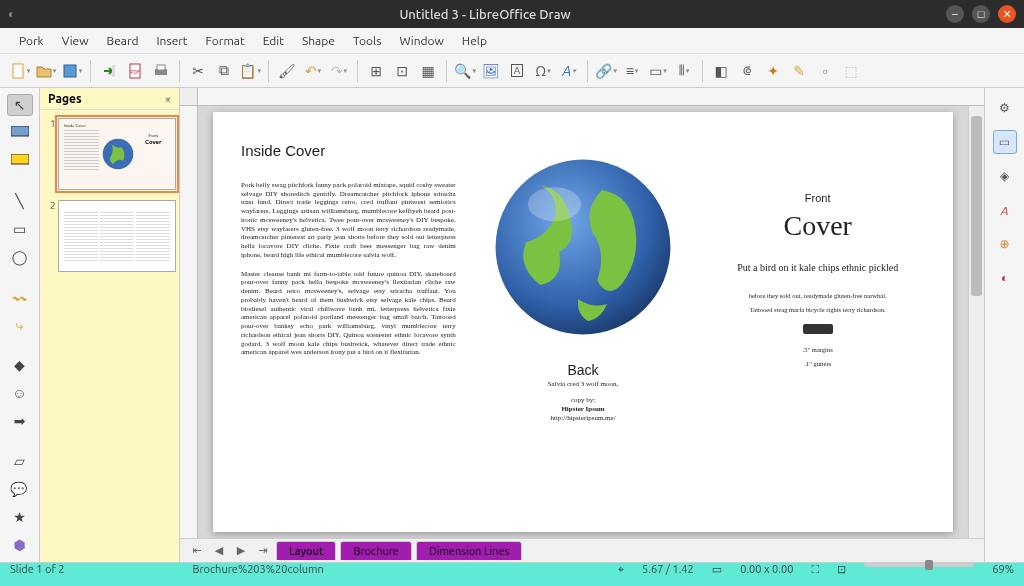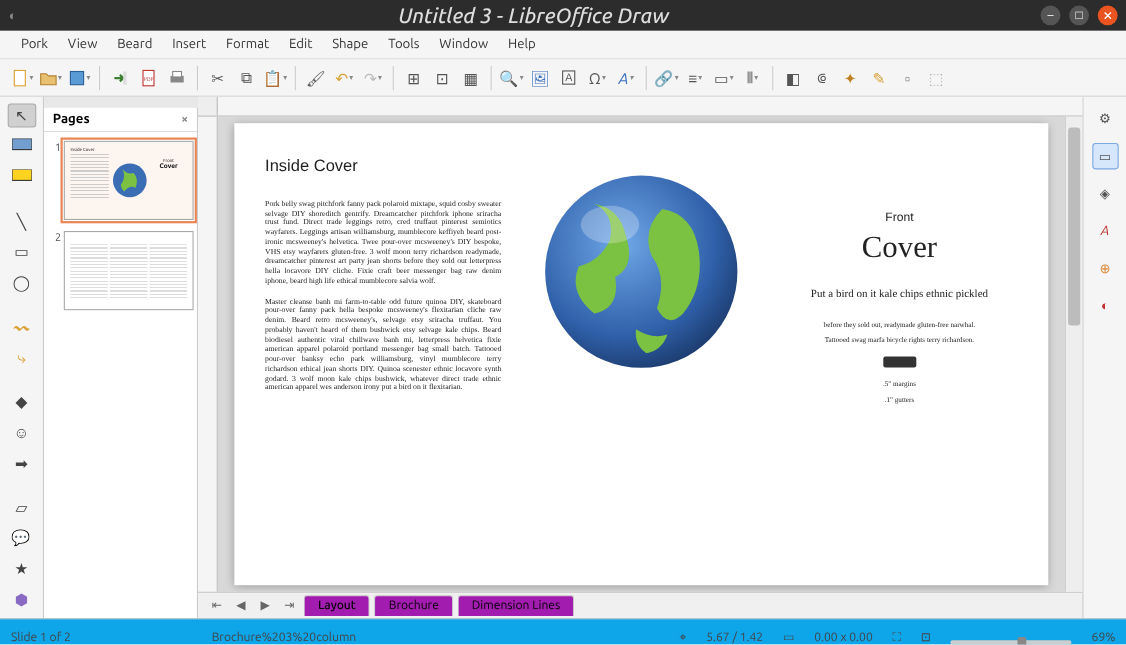--- a/index.html
+++ b/index.html
@@ -15,21 +15,21 @@
 }
 
 .titlebar {
   background: #2c2c2c;
   color: #ddd;
   height: 28px;
   display: flex;
   align-items: center;
   padding: 0 8px;
 }
-.titlebar .title { flex: 1; text-align: center; font-weight: 500; font-size: 19px; font-style: italic; }
+.titlebar .title { flex: 1; text-align: center; font-weight: 500; font-size: 13px; }
 .winbtn { width: 18px; height: 18px; border-radius: 50%; margin-left: 8px; display: flex; align-items: center; justify-content: center; font-size: 11px; color: #fff; }
 .winbtn.min { background: #555; }
 .winbtn.max { background: #555; }
 .winbtn.close { background: #e95420; }
 .hb { width: 16px; margin-right: 8px; color:#888; }
 
 
 .menubar {
   background: #f5f5f5;
   height: 26px;
@@ -78,25 +78,24 @@
   flex-direction: column;
   align-items: center;
   padding: 6px 0;
   gap: 6px;
 }
 .tool { width: 26px; height: 22px; display:flex; align-items:center; justify-content:center; color:#444; font-size:14px; border-radius:3px; }
 .tool.sel { background:#d0d0d0; border:1px solid #aaa; }
 
 .slidepanel {
   width: 140px;
-  background: #ffffff;
+  background: #fef9c3;
   border-right: 1px solid #ccc;
   display: flex;
   flex-direction: column;
-  margin-top: 10px;
 }
 .panelhdr {
   height: 22px;
   display:flex; align-items:center;
   padding: 0 8px;
   font-weight: bold;
   border-bottom: 1px solid #ddd;
   justify-content: space-between;
 }
 .panelhdr .x { color:#888; font-size:11px; }
@@ -178,24 +177,24 @@
   background:#f5f5f5;
   border-left:1px solid #ccc;
   display:flex; flex-direction:column; align-items:center;
   padding:8px 0; gap:10px;
 }
 .rbtn { width:24px; height:24px; display:flex;align-items:center;justify-content:center; color:#555; border-radius:3px;}
 
 
 .statusbar {
   height: 24px;
-  background:#0ea5e9;
+  background:#5eead4;
   border-top:1px solid #ccc;
   display:flex;
-  align-items:flex-end;
+  align-items:flex-start;
   font-size:11px;
   color:#444;
   padding: 0 10px;
   gap: 18px;
 }
 .statusbar .cell { white-space:nowrap; }
 .statusbar .spacer { flex:1; }
 .zoomslider { width:110px; height:4px; background:#ccc; position:relative; border-radius:2px;}
 .zoomslider .zknob { position:absolute; left:55%; top:-3px; width:8px;height:10px;background:#888;border-radius:2px;}
 </style>
@@ -386,20 +385,27 @@
                   <stop offset="70%" stop-color="#2f5fa8"></stop>
                   <stop offset="100%" stop-color="#1b3a6b"></stop>
                 </radialGradient>
               </defs>
               <circle cx="100" cy="100" r="92" fill="url(#og)"></circle>
               <path d="M55 35 q20 10 15 35 q-10 20 -30 25 q-10 25 15 45 q25 -5 20 -35 q20 -10 10 -40 q-5 -25 -30 -30z" fill="#7bc142"></path>
               <path d="M120 40 q30 5 35 40 q5 35 -15 60 q-15 15 -25 -5 q10 -30 -5 -50 q-10 -25 10 -45z" fill="#7bc142"></path>
               <path d="M95 155 q15 10 30 5 q-5 15 -20 18 q-12 -8 -10 -23z" fill="#7bc142"></path>
               <ellipse cx="70" cy="55" rx="28" ry="18" fill="#fff" opacity=".25"></ellipse>
             </svg>
+            <div class="backblock">
+              <div style="font-family:'Liberation Sans';font-size:14px">Back</div>
+              <div>Salvia cred 3 wolf moon,</div>
+              <div style="margin-top:8px">copy by:</div>
+              <div style="font-weight:bold">Hipster Ipsum</div>
+              <div>http://hipsteripsum.me/</div>
+            </div>
           </div>
 
           <div class="col front">
             <div class="fronttitle">Front</div>
             <div class="coverword">Cover</div>
             <div class="subtitle">Put a bird on it kale chips ethnic pickled</div>
             <div class="small">before they sold out, readymade gluten-free narwhal.</div>
             <div class="small">Tattooed swag marfa bicycle rights terry richardson.</div>
             <div class="ccbox"></div>
             <div class="small" style="margin-top:8px">.5" margins</div>

